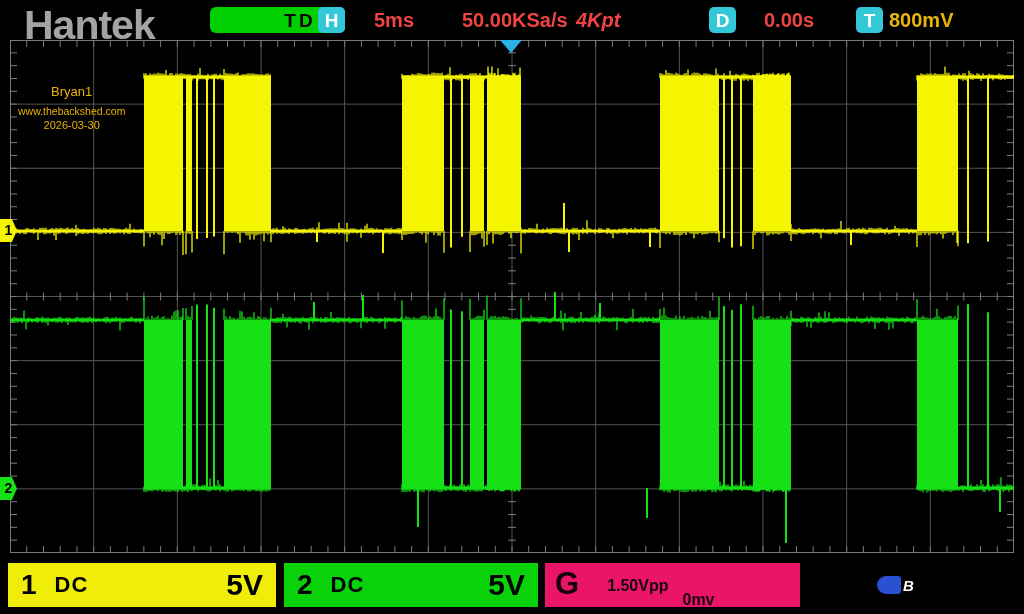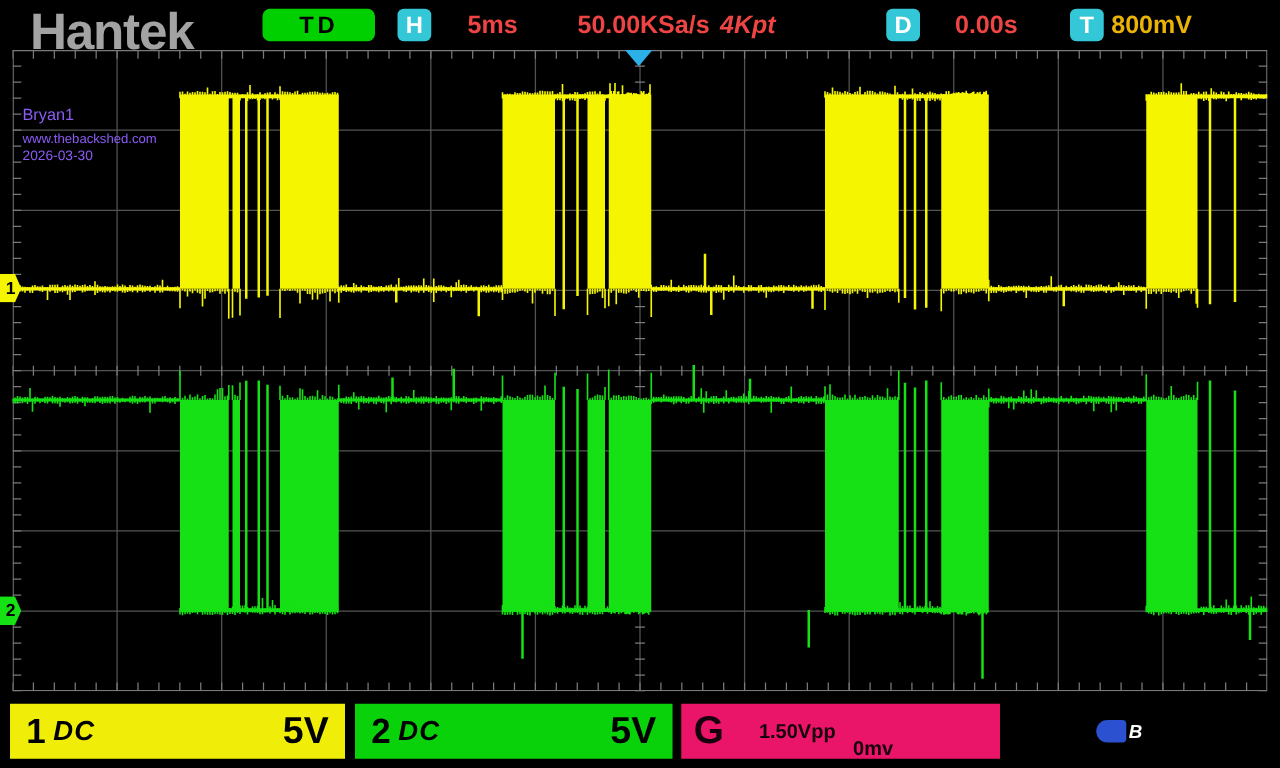--- a/index.html
+++ b/index.html
@@ -5,32 +5,32 @@
   html,body{margin:0;padding:0;background:#000;}
   body{position:relative;width:1024px;height:614px;overflow:hidden;
        font-family:"Liberation Sans",sans-serif;}
 
   
   .topbar{position:absolute;left:0;top:0;width:1024px;height:40px;background:#000;}
   .logo{position:absolute;left:24px;top:2px;font-weight:900;font-size:41px;
         letter-spacing:-1px;color:#a3a3a3;}
   .td-badge{position:absolute;left:210px;top:7px;width:90px;height:26px;background:#00cf00;
         border-radius:6px;color:#000;font-weight:bold;font-size:19px;letter-spacing:3px;
-        text-align:center;line-height:27px;}
+        text-align:center;line-height:27px;padding-left:45px;}
   .sq-badge{position:absolute;top:7px;width:27px;height:26px;background:#33c7d8;
         border-radius:5px;color:#fff;font-weight:bold;font-size:19px;
         text-align:center;line-height:27px;}
   #badge-h{left:318px;} #badge-d{left:709px;} #badge-t{left:856px;}
   .tb-text{position:absolute;top:9px;color:#ef4444;font-weight:bold;font-size:20px;}
   #tb-timebase{left:374px;} #tb-srate{left:462px;} #tb-mem{left:576px;font-style:italic;}
   #tb-offset{left:764px;} #tb-trig{left:889px;color:#eab308;}
 
   
   .screen{position:absolute;left:10px;top:40px;width:1004px;height:513px;background:#000;}
-  .overlay{position:absolute;left:8px;top:44px;color:#8b5cf6;z-index:5;}
+  .overlay{position:absolute;left:8px;top:44px;color:#eab308;z-index:5;text-align:center;}
   .ov1{font-size:13px;line-height:15px;margin-bottom:6px;}
   .ov2{font-size:10.5px;line-height:12px;}
   .ov3{font-size:11px;line-height:13px;margin-top:2px;}
 
   
   .trig-pos{position:absolute;left:500px;top:40px;width:0;height:0;z-index:6;
         border-left:11px solid transparent;border-right:11px solid transparent;
         border-top:13px solid #2bb0e8;}
 
   
@@ -40,21 +40,21 @@
   #marker-ch1{top:219px;background:#f5f500;}
   #marker-ch2{top:477px;background:#15e115;}
 
   
   .fbox{position:absolute;top:563px;height:44px;display:flex;align-items:center;
         box-sizing:border-box;color:#000;font-weight:bold;}
   #fb-ch1{left:8px;width:268px;background:#f0ee08;padding:0 13px;}
   #fb-ch2{left:284px;width:254px;background:#0ad20a;padding:0 13px;}
   #fb-gen{left:545px;width:255px;background:#ea1469;padding:0 10px;color:#16000c;}
   .ch-num{font-size:28px;}
-  .ch-coupling{font-size:22px;letter-spacing:1px;margin-left:6px;font-style:italic;}
+  .ch-coupling{font-size:22px;letter-spacing:1px;margin-left:18px;}
   .ch-scale{font-size:30px;margin-left:auto;}
   .g-label{font-size:31px;margin-right:10px;margin-top:-2px;}
   .g-col{display:flex;flex-direction:column;flex:1;}
   .g-row{display:flex;align-items:center;font-size:16px;line-height:19px;}
   .g-freq{margin-left:auto;margin-right:18px;}
   .g-amp{margin-left:18px;} .g-off{margin-left:14px;margin-top:28px;}
   .g-wave{margin-top:-2px;}
   .usb{position:absolute;left:877px;top:576px;display:flex;align-items:center;}
   .usb-blob{width:24px;height:18px;background:#2b50d0;border-radius:9px 3px 3px 9px;}
   .usb-b{color:#fff;font-weight:bold;font-size:15px;font-style:italic;margin-left:2px;}

